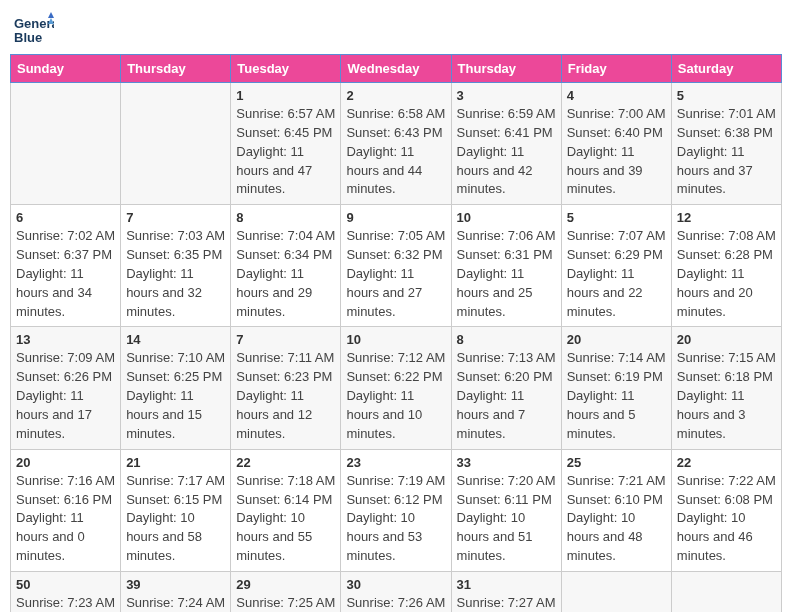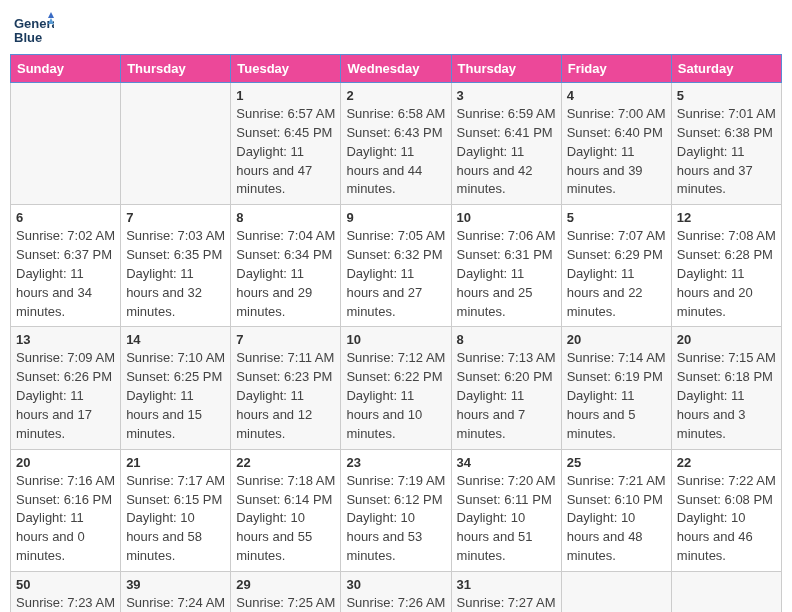--- a/index.html
+++ b/index.html
@@ -216,21 +216,21 @@
         </td>
         <td>
           <span class="day-num">22</span>
           <div class="day-info">Sunrise: 7:18 AM<br>Sunset: 6:14 PM<br>Daylight: 10 hours and 55 minutes.</div>
         </td>
         <td>
           <span class="day-num">23</span>
           <div class="day-info">Sunrise: 7:19 AM<br>Sunset: 6:12 PM<br>Daylight: 10 hours and 53 minutes.</div>
         </td>
         <td>
-          <span class="day-num">34</span>
+          <span class="day-num">33</span>
           <div class="day-info">Sunrise: 7:20 AM<br>Sunset: 6:11 PM<br>Daylight: 10 hours and 51 minutes.</div>
         </td>
         <td>
           <span class="day-num">25</span>
           <div class="day-info">Sunrise: 7:21 AM<br>Sunset: 6:10 PM<br>Daylight: 10 hours and 48 minutes.</div>
         </td>
         <td>
           <span class="day-num">22</span>
           <div class="day-info">Sunrise: 7:22 AM<br>Sunset: 6:08 PM<br>Daylight: 10 hours and 46 minutes.</div>
         </td>

